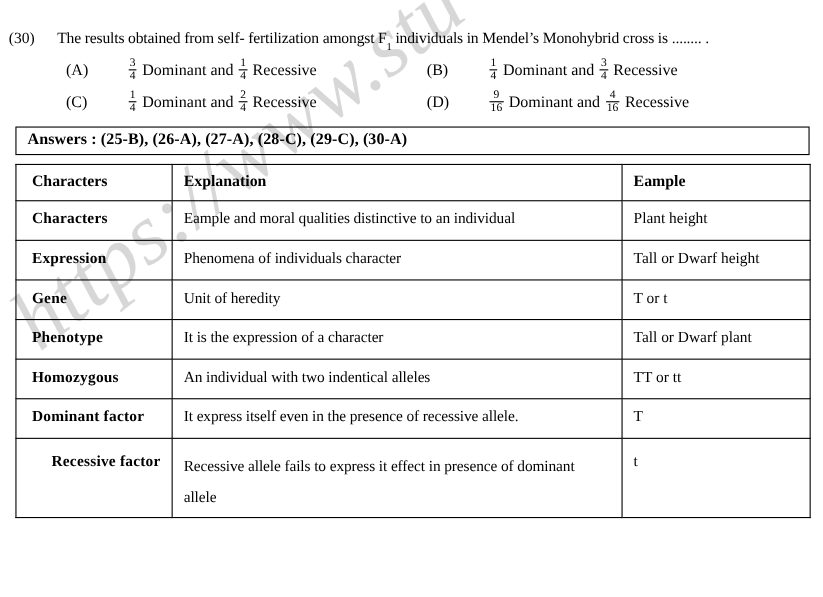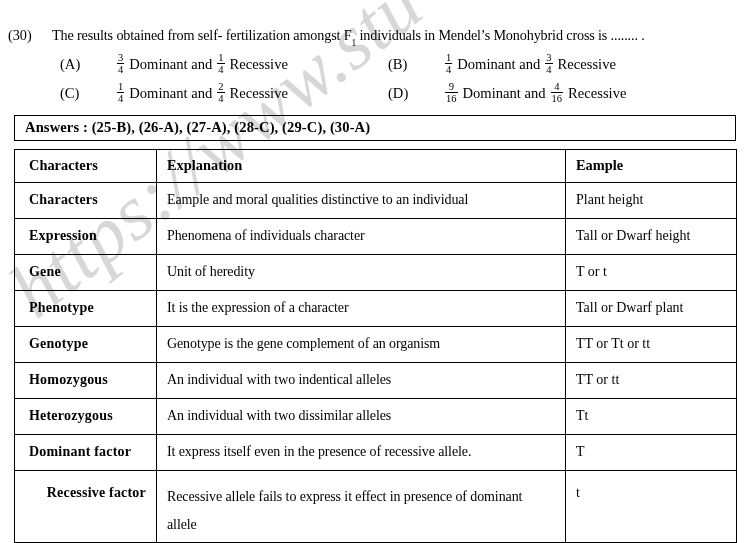--- a/index.html
+++ b/index.html
@@ -289,33 +289,23 @@
         <td class="term">Gene</td>
         <td class="expl">Unit of heredity</td>
         <td class="ex">T or t</td>
       </tr>
       <tr>
         <td class="term">Phenotype</td>
         <td class="expl">It is the expression of a character</td>
         <td class="ex">Tall or Dwarf plant</td>
       </tr>
       <tr>
-        <td class="term">Genotype</td>
-        <td class="expl">Genotype is the gene complement of an organism</td>
-        <td class="ex">TT or Tt or tt</td>
-      </tr>
-      <tr>
         <td class="term">Homozygous</td>
         <td class="expl">An individual with two indentical alleles</td>
         <td class="ex">TT or tt</td>
-      </tr>
-      <tr>
-        <td class="term">Heterozygous</td>
-        <td class="expl">An individual with two dissimilar alleles</td>
-        <td class="ex">Tt</td>
       </tr>
       <tr>
         <td class="term">Dominant factor</td>
         <td class="expl">It express itself even in the presence of recessive allele.</td>
         <td class="ex">T</td>
       </tr>
       <tr class="tall">
         <td class="term">Recessive  factor</td>
         <td class="expl">Recessive allele fails to express it effect in presence of dominant allele</td>
         <td class="ex">t</td>

